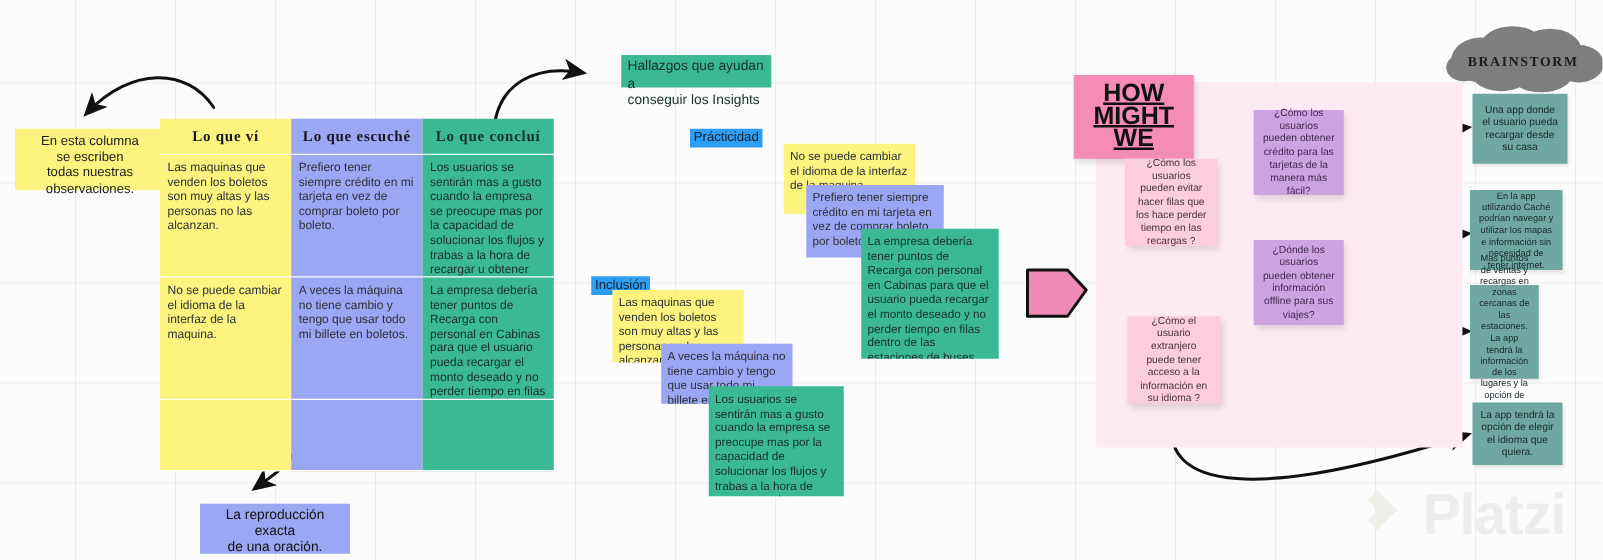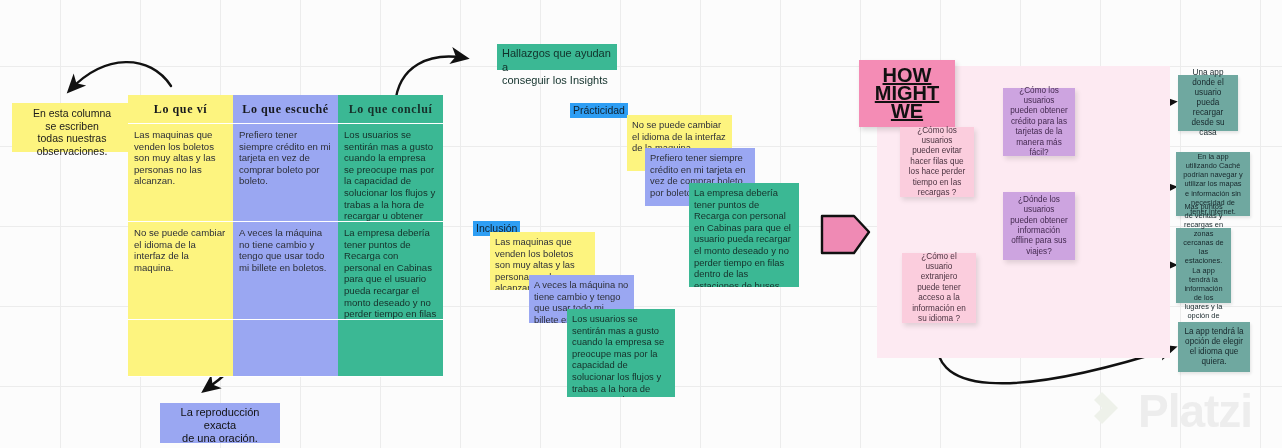--- a/index.html
+++ b/index.html
@@ -233,21 +233,21 @@
       <div class="tc" style="height:88px;">La empresa debería tener puntos de Recarga con personal en Cabinas para que el usuario pueda recargar el monto deseado y no perder tiempo en filas dentro de las estaciones de buses.</div>
       <div class="tc" style="height:47px;"></div>
     </div>
   </div>
 
   <div class="node tag-green" style="left:497px; top:44px; width:120px; height:26px;">
     <span style="white-space:pre-line;">Hallazgos que ayudan a
 conseguir los Insights</span>
   </div>
 
-  <div class="node tag tag-blue" style="left:570px; top:103px;">
+  <div class="node tag tag-blue" style="left:552px; top:103px;">
     <span>Prácticidad</span>
   </div>
 
   <div class="node tag tag-blue" style="left:473px; top:221px;">
     <span>Inclusión</span>
   </div>
 
   <div class="node sticky s-yellow" style="left:627px; top:115px; width:105px; height:56px;">
     <span>No se puede cambiar el idioma de la interfaz de la maquina.</span>
   </div>
@@ -292,22 +292,36 @@
   </div>
 
   <div class="node pnote p-purple" style="left:1003px; top:88px; width:72px; height:68px;">
     <span>¿Cómo los usuarios pueden obtener crédito para las tarjetas de la manera más fácil?</span>
   </div>
 
   <div class="node pnote p-purple" style="left:1003px; top:192px; width:72px; height:68px;">
     <span>¿Dónde los usuarios pueden obtener información offline para sus viajes?</span>
   </div>
 
-
-  <div class="node bcard big" style="left:1178px; top:75px; width:60px; height:56px;">
+  <div class="cloudwrap" style="left:1155px; top:18px; width:127px; height:56px;">
+    <svg width="127" height="56" viewBox="0 0 127 56">
+      <g fill="#7e7e7e">
+        <ellipse cx="30" cy="30" rx="24" ry="18"></ellipse>
+        <ellipse cx="55" cy="20" rx="26" ry="17"></ellipse>
+        <ellipse cx="85" cy="22" rx="25" ry="17"></ellipse>
+        <ellipse cx="108" cy="33" rx="20" ry="15"></ellipse>
+        <ellipse cx="46" cy="40" rx="24" ry="15"></ellipse>
+        <ellipse cx="78" cy="41" rx="25" ry="15"></ellipse>
+        <ellipse cx="16" cy="36" rx="14" ry="11"></ellipse>
+      </g>
+    </svg>
+    <div class="cloud-text">BRAINSTORM</div>
+  </div>
+
+  <div class="node bcard big" style="left:1178px; top:75px; width:76px; height:56px;">
     <span>Una app donde el usuario pueda recargar desde su casa</span>
   </div>
 
   <div class="node bcard" style="left:1176px; top:152px; width:74px; height:64px;">
     <span>En la app utilizando Caché podrían navegar y utilizar los mapas e información sin necesidad de tener internet.</span>
   </div>
 
   <div class="node bcard" style="left:1176px; top:228px; width:55px; height:75px;">
     <span>Mas puntos de ventas y recargas en zonas cercanas de las estaciones. La app tendrá la información de los lugares y la opción de recargar.</span>
   </div>

